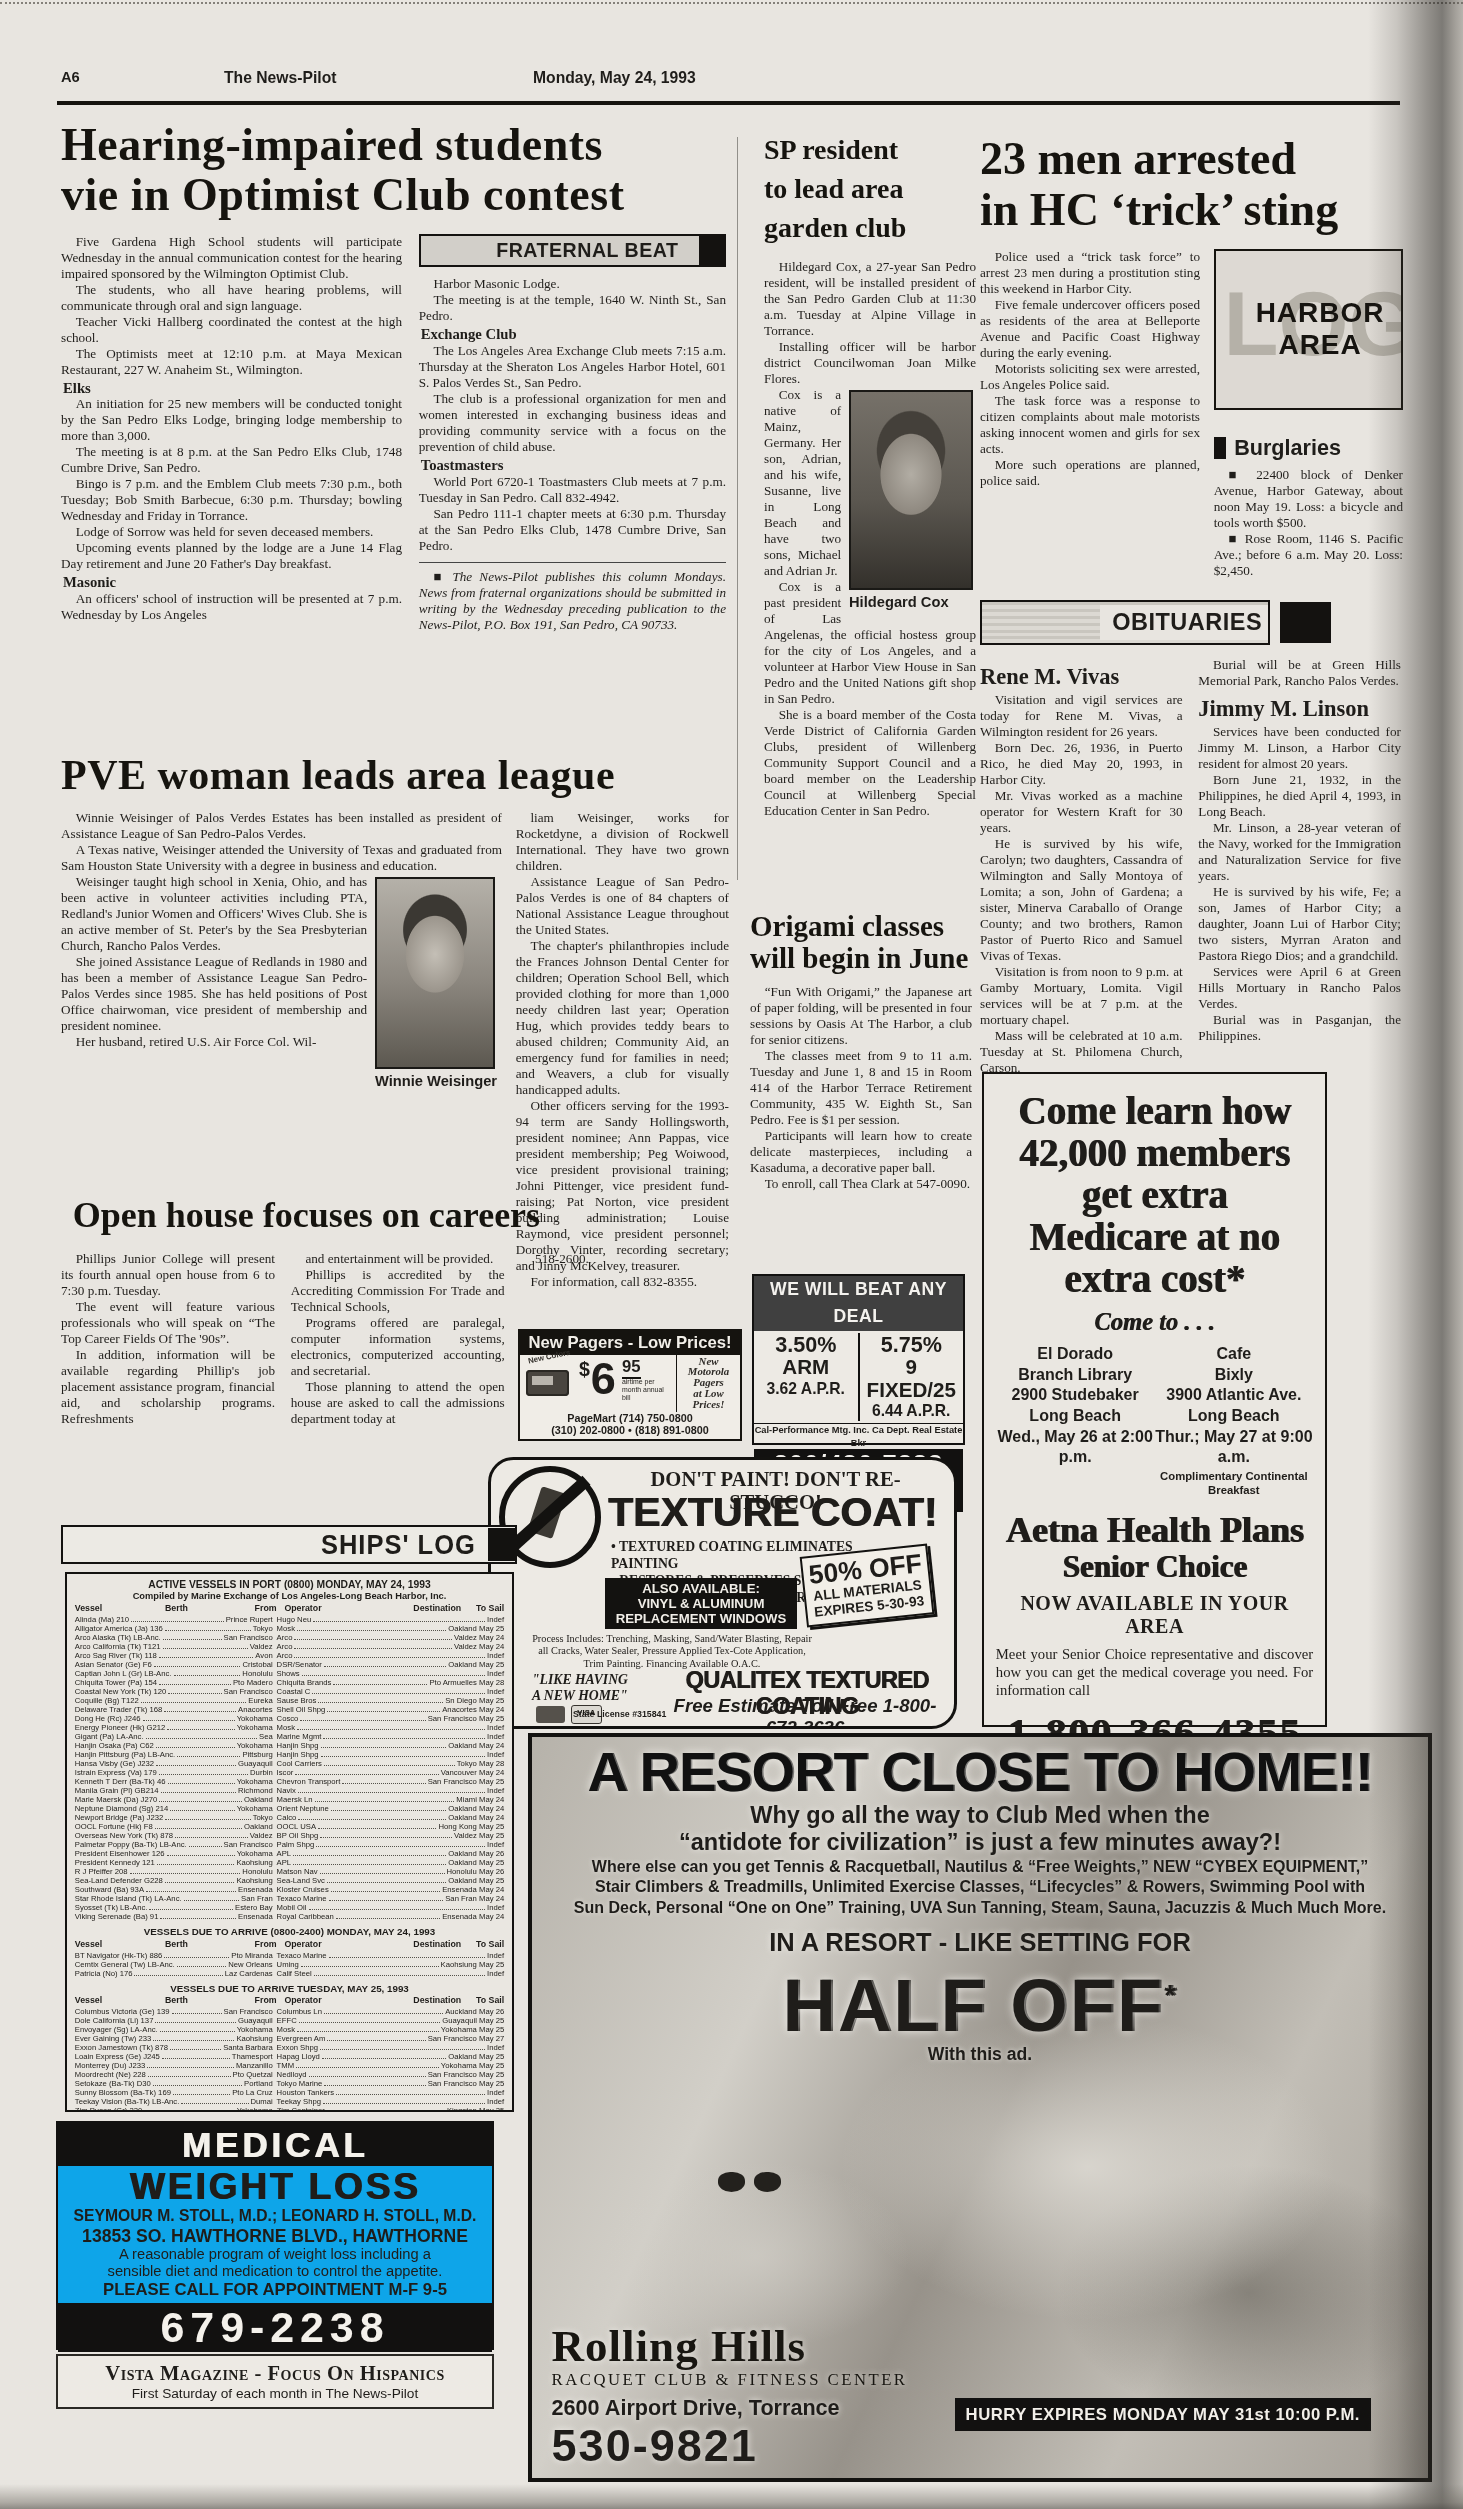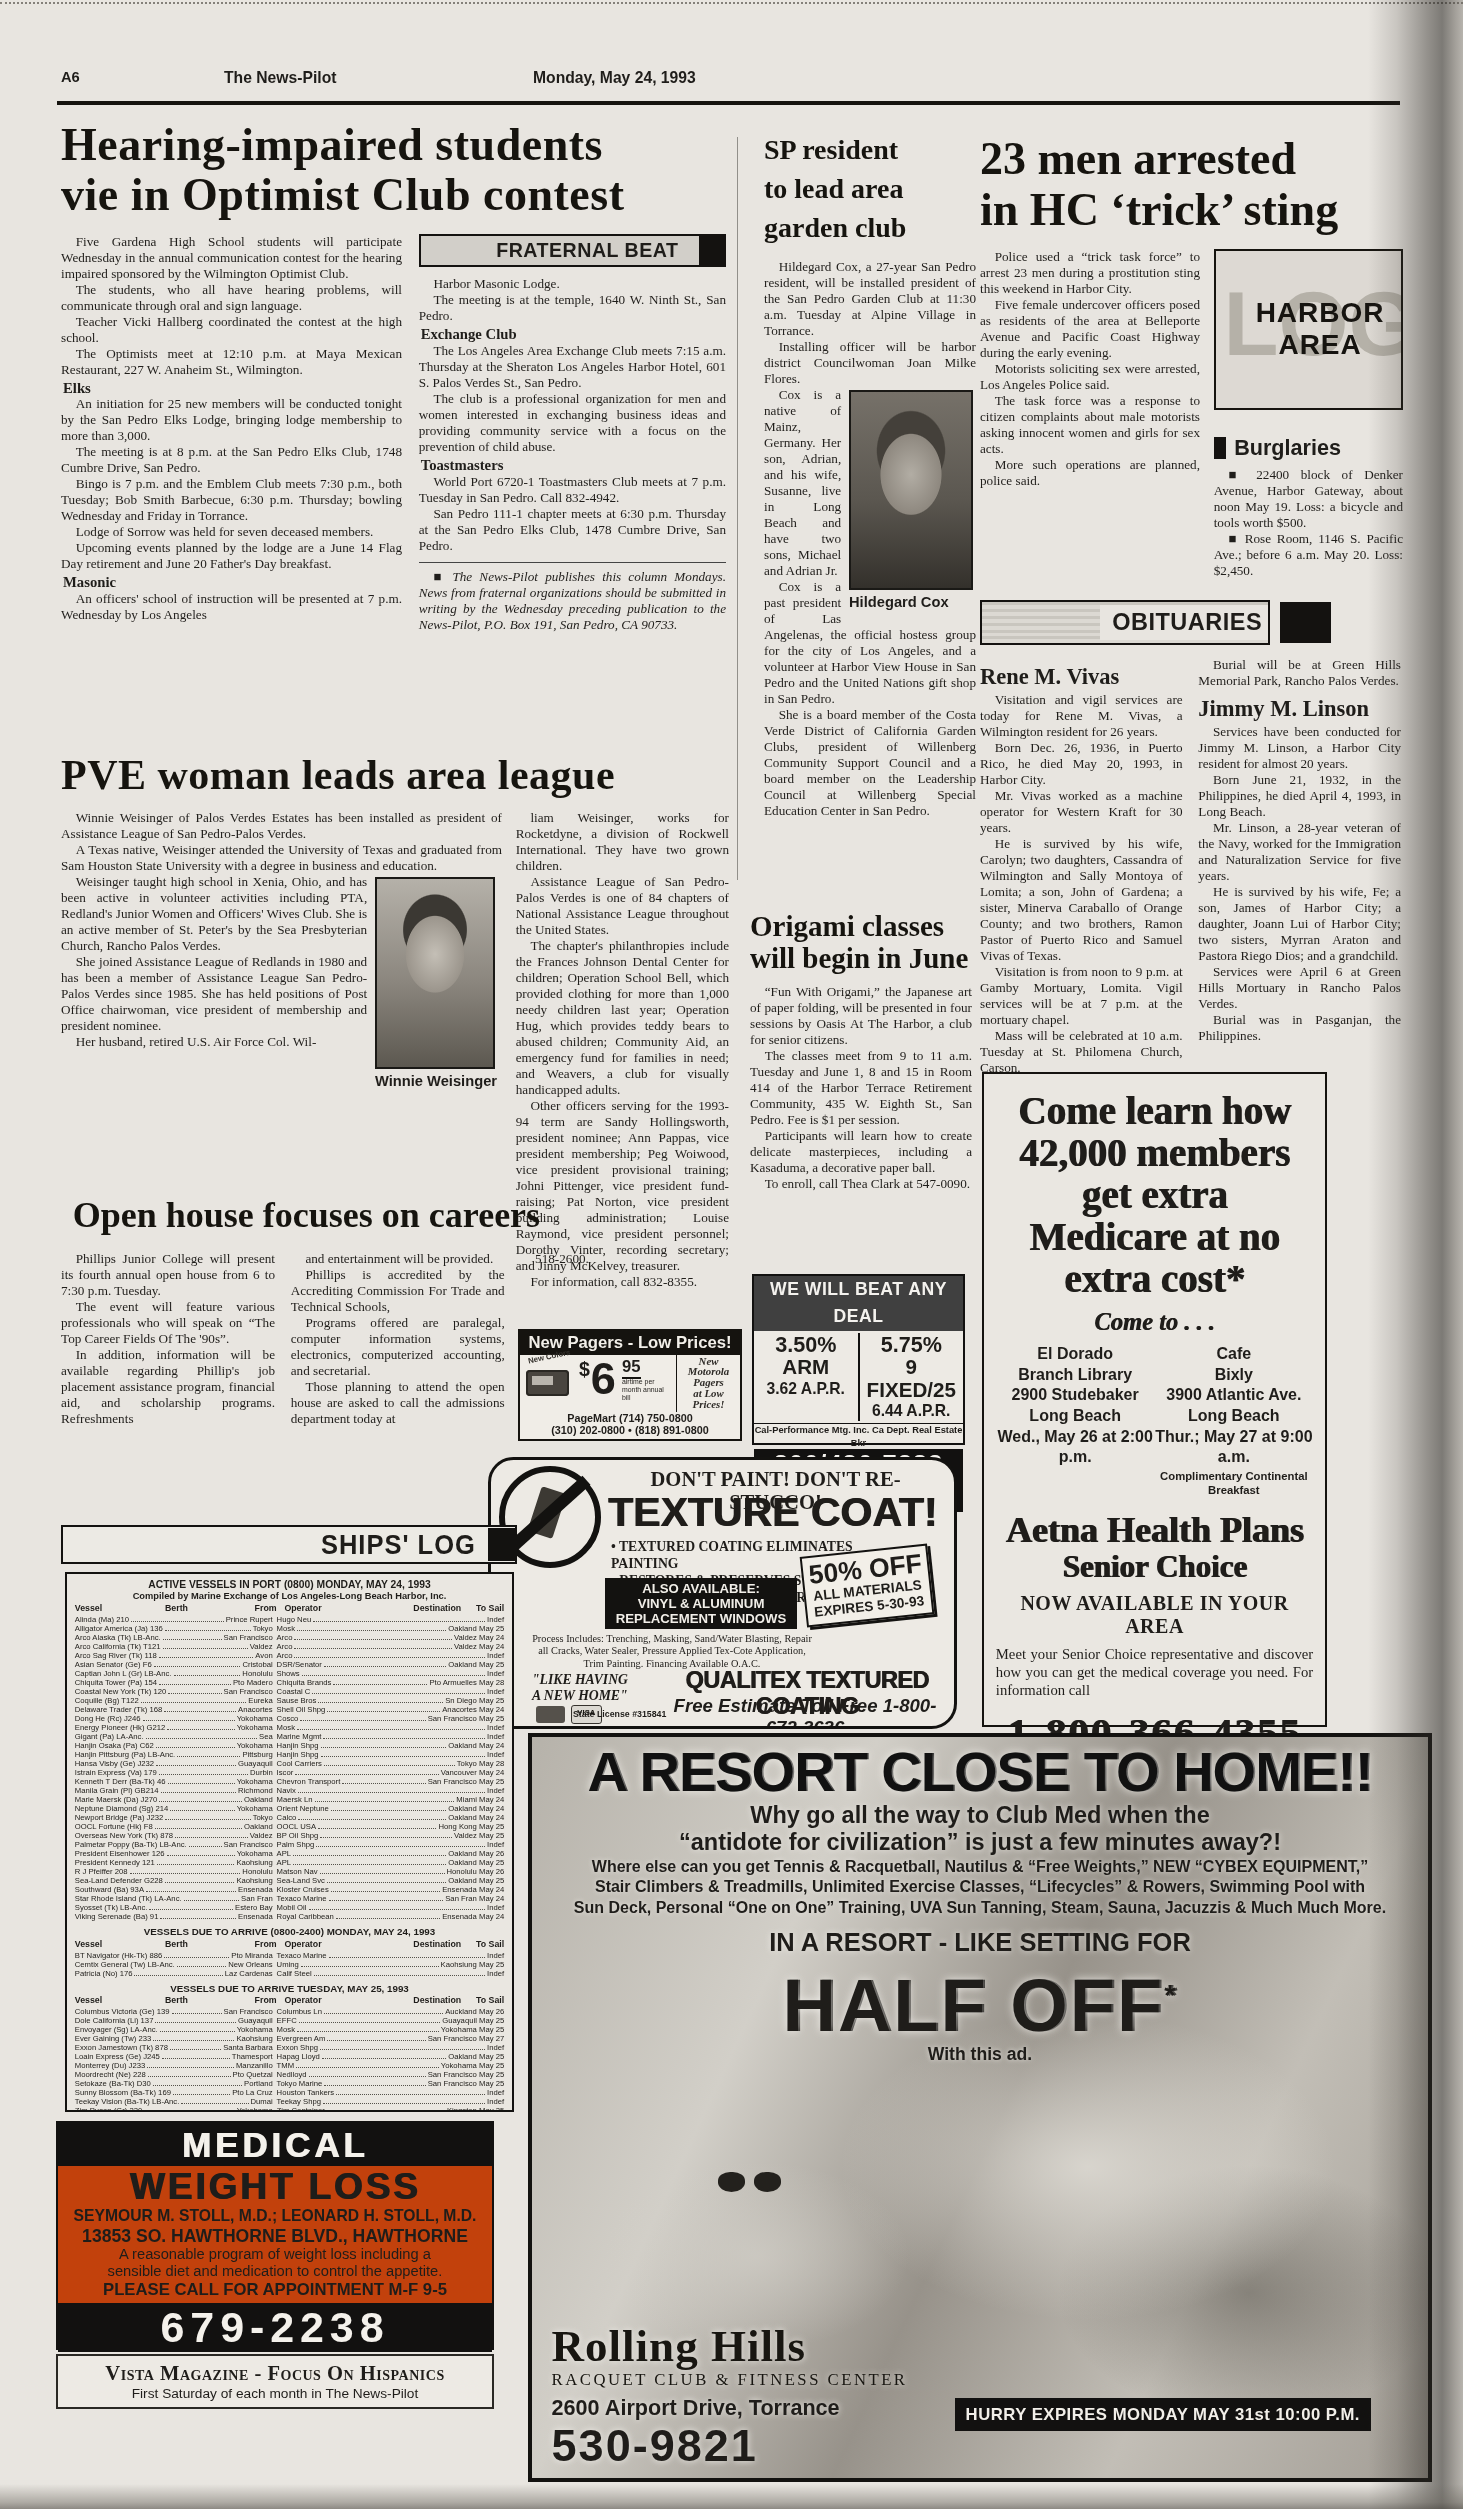--- a/index.html
+++ b/index.html
@@ -176,21 +176,21 @@
   .shead .h-v{width:21%;} .shead .h-b{width:15%;} .shead .h-f{width:11%;text-align:right;}
   .shead .h-o{width:20%;padding-left:7.8px;box-sizing:border-box;} .shead .h-d{width:23%;text-align:right;} .shead .h-s{width:10%;text-align:right;}
   .srow{display:flex;font:7.7px/9px "Liberation Sans",sans-serif;color:#24221e;}
   .sg{display:flex;min-width:0;}
   .sgl{flex:0 0 47%;padding-right:3.9px;box-sizing:border-box;}
   .sgr{flex:1;}
   .srow .dots{flex:1;border-bottom:1px dotted #55524b;margin:0 2px 2px;}
   .srow span{white-space:nowrap;}
   .stitle{font:800 9.8px/12.7px "Liberation Sans",sans-serif;text-align:center;margin-top:4.9px;}
   
-  #medical{left:56px;top:2121px;width:438px;height:229px;border:2.9px solid #121110;background:#c2410c;box-sizing:border-box;
+  #medical{left:56px;top:2121px;width:438px;height:229px;border:2.9px solid #121110;background:#0ea5e9;box-sizing:border-box;
       text-align:center;font-family:"Liberation Sans",sans-serif;}
   #medical .mw1{background:#121110;color:#f4f1eb;font:900 35px/43px "Liberation Sans",sans-serif;letter-spacing:3.9px;text-shadow:1px 0 currentColor;}
   #medical .mw2{font:900 37px/41px "Liberation Sans",sans-serif;letter-spacing:2.9px;text-shadow:1.2px 0 currentColor;}
   #medical .mw3{font:800 15.7px/18.6px "Liberation Sans",sans-serif;}
   #medical .mw4{font:800 17.6px/20.6px "Liberation Sans",sans-serif;}
   #medical .mw5{font:14.7px/16.7px "Liberation Sans",sans-serif;}
   #medical .mw7{font:800 16.7px/20.6px "Liberation Sans",sans-serif;}
   #medical .mwphone{background:#121110;color:#f4f1eb;font:900 43px/49px "Liberation Sans",sans-serif;letter-spacing:5.9px;margin-top:2.9px;}
   
   #vista{left:56px;top:2354px;width:438px;height:55px;border:2px solid #2a2824;background:#edeae4;box-sizing:border-box;text-align:center;padding-top:5.9px;}

